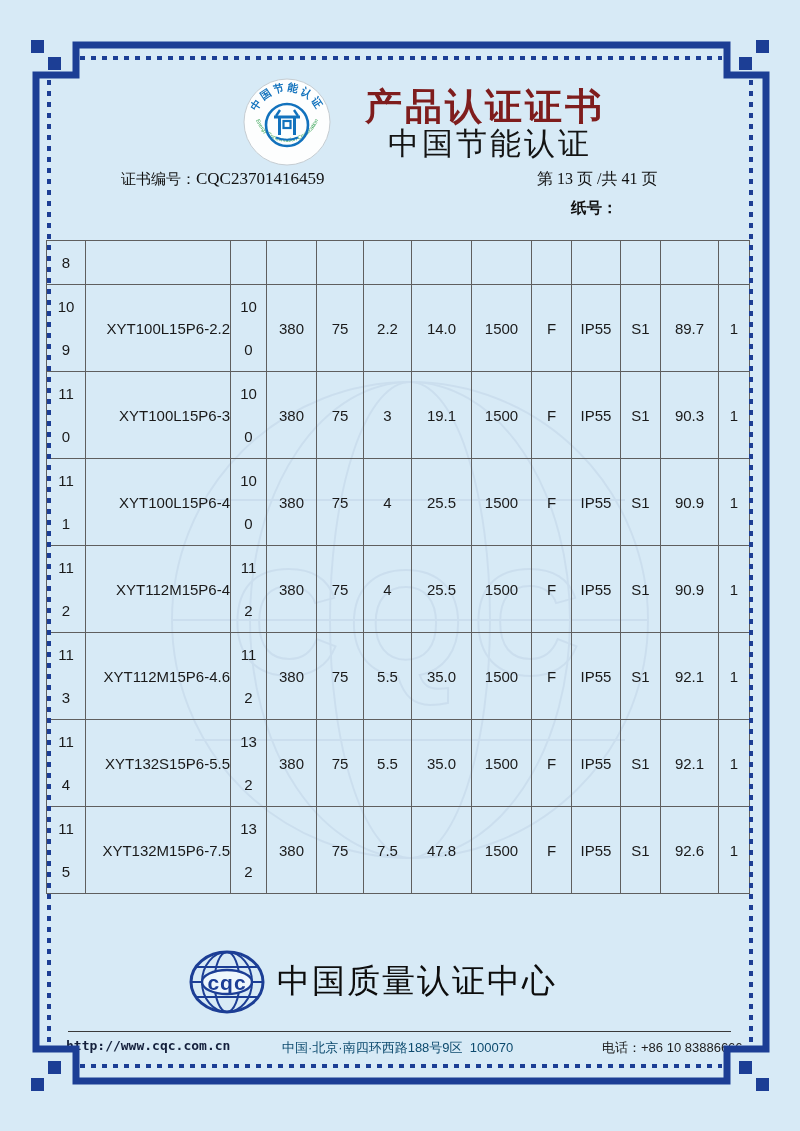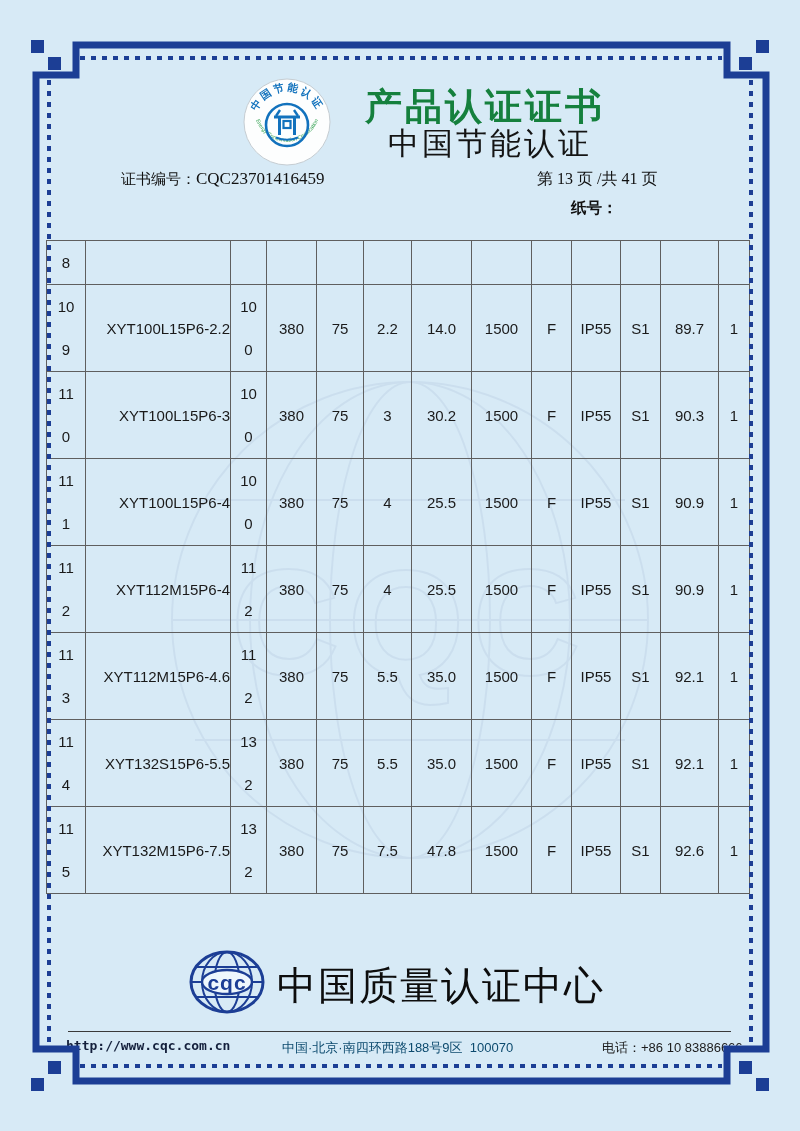--- a/index.html
+++ b/index.html
@@ -13,21 +13,21 @@
   }
   
   .border-svg{position:absolute;left:0;top:0;z-index:30;pointer-events:none;}
   
   .watermark-svg{position:absolute;left:150px;top:370px;z-index:0;opacity:.55;pointer-events:none;}
   
   .energy-logo{position:absolute;left:243px;top:78px;z-index:2;}
   .cert-title{
     position:absolute;left:335px;top:82px;width:300px;z-index:2;
     text-align:center;font-size:37px;font-weight:bold;letter-spacing:3px;
-    color:#15803d;white-space:nowrap;
+    color:#7f1d1d;white-space:nowrap;
   }
   .cert-subtitle{
     position:absolute;left:340px;top:123px;width:300px;z-index:2;
     text-align:center;font-size:31px;font-weight:500;letter-spacing:3px;
     color:#141414;white-space:nowrap;
   }
   .certno-line{position:absolute;left:121px;top:169px;z-index:2;white-space:nowrap;}
   .certno-label{font-family:"Liberation Serif",serif;font-size:15px;font-weight:normal;}
   .certno-value{font-family:"Liberation Serif",serif;font-size:17px;}
   .page-info{
@@ -46,21 +46,21 @@
     border:1px solid #5f5f5f;
     text-align:center;vertical-align:middle;
     padding:0;overflow:hidden;
   }
   .spec-table td.cell-model{text-align:right;padding-left:8px;margin-top:36px;}
   .spec-table td.cell-stack{white-space:pre-line;line-height:43px;}
   
   .cqc-logo{position:absolute;left:187px;top:949px;z-index:2;}
   .org-name{
     position:absolute;left:277px;top:959px;z-index:2;
-    font-size:39px;font-weight:500;letter-spacing:2px;color:#0d0d0d;white-space:nowrap;
+    font-size:33px;font-weight:500;letter-spacing:2px;color:#0d0d0d;white-space:nowrap;
   }
   .footer-rule{position:absolute;left:68px;top:1031px;width:663px;height:1px;background:#3a3a3a;z-index:2;}
   .footer-url{
     position:absolute;left:66px;top:1038px;z-index:2;
     font-family:"DejaVu Sans Mono",monospace;font-size:13px;font-weight:bold;color:#14203c;white-space:nowrap;
   }
   .footer-address{position:absolute;left:282px;top:1039px;z-index:2;font-size:13px;color:#0c4a6e;white-space:pre;}
   .footer-phone{position:absolute;left:602px;top:1039px;z-index:2;font-size:13px;color:#1c1c1c;white-space:pre;}
 </style>
 </head>
@@ -185,21 +185,21 @@
         </tr>
         <tr style="height: 85px;">
           <td class="cell-stack">11
 0</td>
           <td class="cell-model">XYT100L15P6-3</td>
           <td class="cell-stack">10
 0</td>
           <td>380</td>
           <td>75</td>
           <td>3</td>
-          <td>30.2</td>
+          <td>19.1</td>
           <td>1500</td>
           <td>F</td>
           <td>IP55</td>
           <td>S1</td>
           <td>90.3</td>
           <td>1</td>
         </tr>
         <tr style="height: 85px;">
           <td class="cell-stack">11
 1</td>

